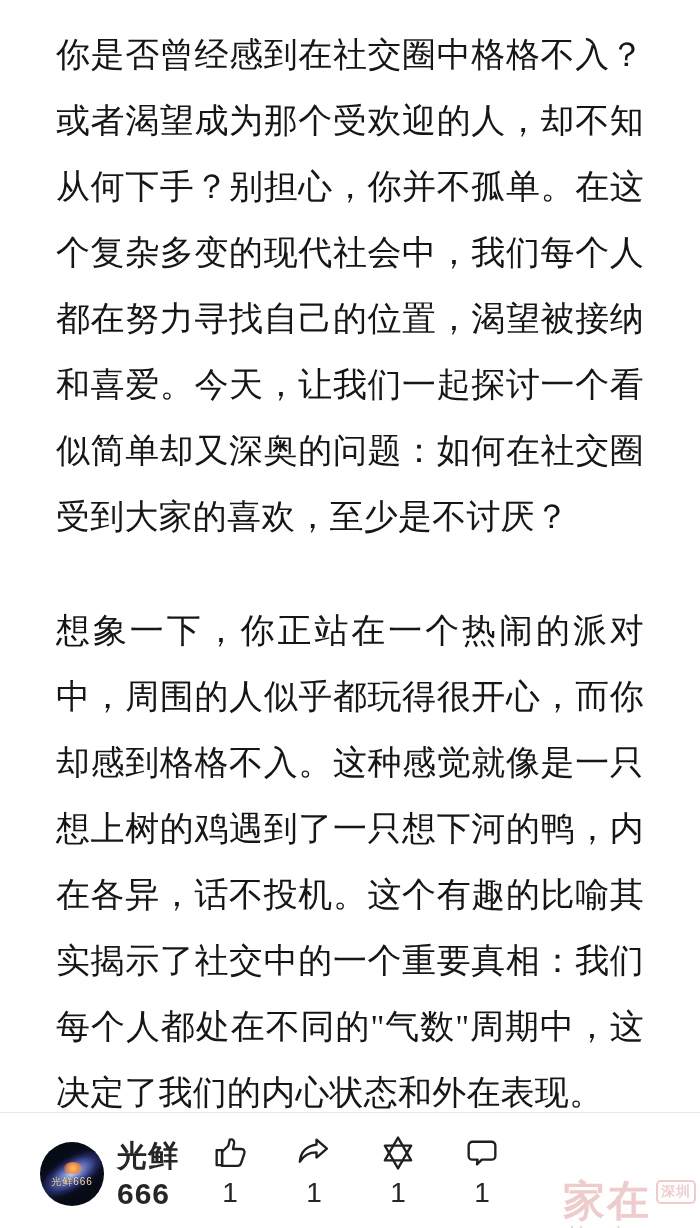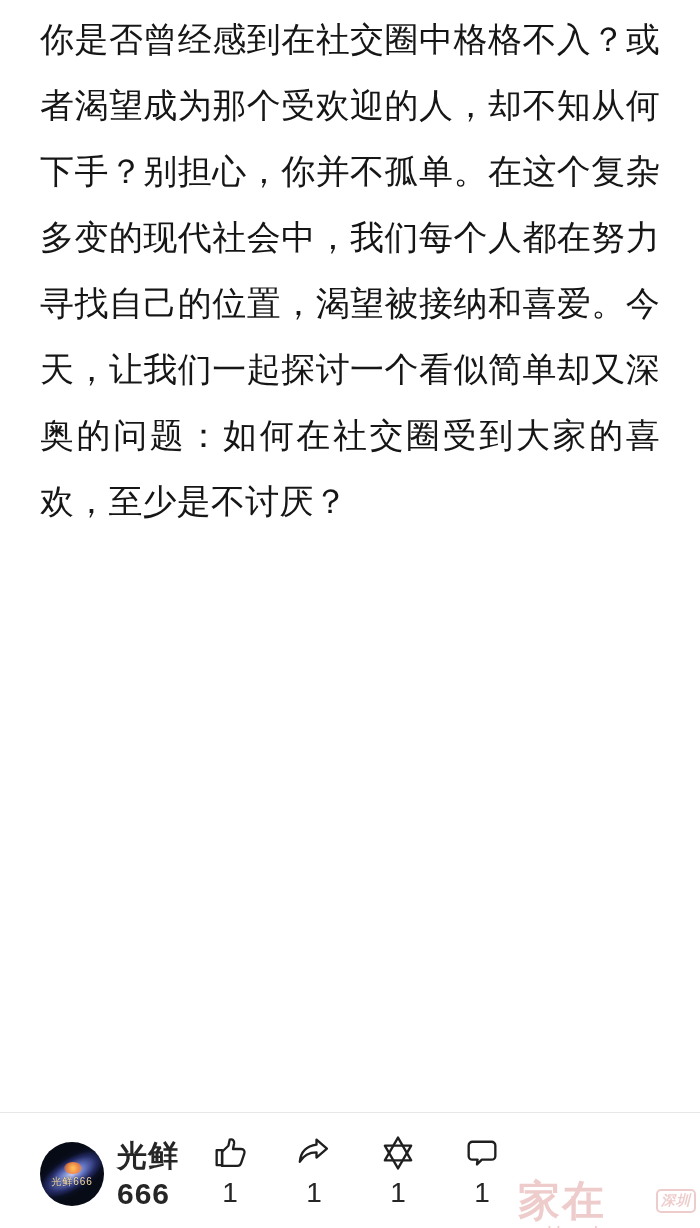--- a/index.html
+++ b/index.html
@@ -12,27 +12,28 @@
   .page{
     position:relative;width:700px;height:1228px;
     background:#ffffff;overflow:hidden;
   }
   
   .article{
     position:absolute;top:0;left:0;width:700px;
     padding:6px 40px 0 40px;box-sizing:border-box;
   }
   .article p{
-    margin:0;
+    margin:16px;
     font-size:34px;line-height:66px;
     color:#161616;
     text-align:justify;
     text-justify:inter-ideograph;
     word-break:break-all;
     letter-spacing:0.2px;
+    font-family:Liberation Serif, serif;
   }
   .article p + p{margin-top:48px;}
   
   .divider{
     position:absolute;left:0;top:1112px;width:700px;height:1px;
     background:#e7e7e7;
   }
   
   .footer{
     position:absolute;left:0;top:1113px;width:560px;height:115px;
@@ -81,36 +82,37 @@
     margin-top:5px;font-size:28px;color:#262626;line-height:30px;
     position:relative;z-index:2;
   }
   
   .watermark{
     position:absolute;right:4px;top:1180px;z-index:1;
     color:rgba(214,120,120,0.38);
     display:flex;flex-direction:column;align-items:center;
     pointer-events:none;
   }
-  .wm-row{display:flex;align-items:center;gap:45px;}
+  .wm-row{display:flex;align-items:flex-start;}
   .wm-big{font-size:42px;font-weight:700;letter-spacing:2px;line-height:42px;}
   .wm-badge{
     font-size:14px;font-weight:700;
     border:2px solid rgba(214,120,120,0.38);border-radius:5px;
-    padding:1px 3px;margin-left:5px;letter-spacing:1px;font-style:italic;
+    padding:1px 3px;margin-left:5px;letter-spacing:1px;
   }
   .wm-url{font-size:12px;font-weight:700;letter-spacing:1.5px;margin-top:2px;}
 </style>
 </head>
 <body>
 
 <div class="page">
 
   <div class="article">
     <p>你是否曾经感到在社交圈中格格不入？或者渴望成为那个受欢迎的人，却不知从何下手？别担心，你并不孤单。在这个复杂多变的现代社会中，我们每个人都在努力寻找自己的位置，渴望被接纳和喜爱。今天，让我们一起探讨一个看似简单却又深奥的问题：如何在社交圈受到大家的喜欢，至少是不讨厌？</p>
+    <p>想象一下，你正站在一个热闹的派对中，周围的人似乎都玩得很开心，而你却感到格格不入。这种感觉就像是一只想上树的鸡遇到了一只想下河的鸭，内在各异，话不投机。这个有趣的比喻其实揭示了社交中的一个重要真相：我们每个人都处在不同的"气数"周期中，这决定了我们的内心状态和外在表现。</p>
   </div>
 
   <div class="divider"></div>
 
   <div class="footer">
 
     <div class="author">
       <div class="avatar">
         <span class="avatar-text">光鲜666</span>
       </div>

